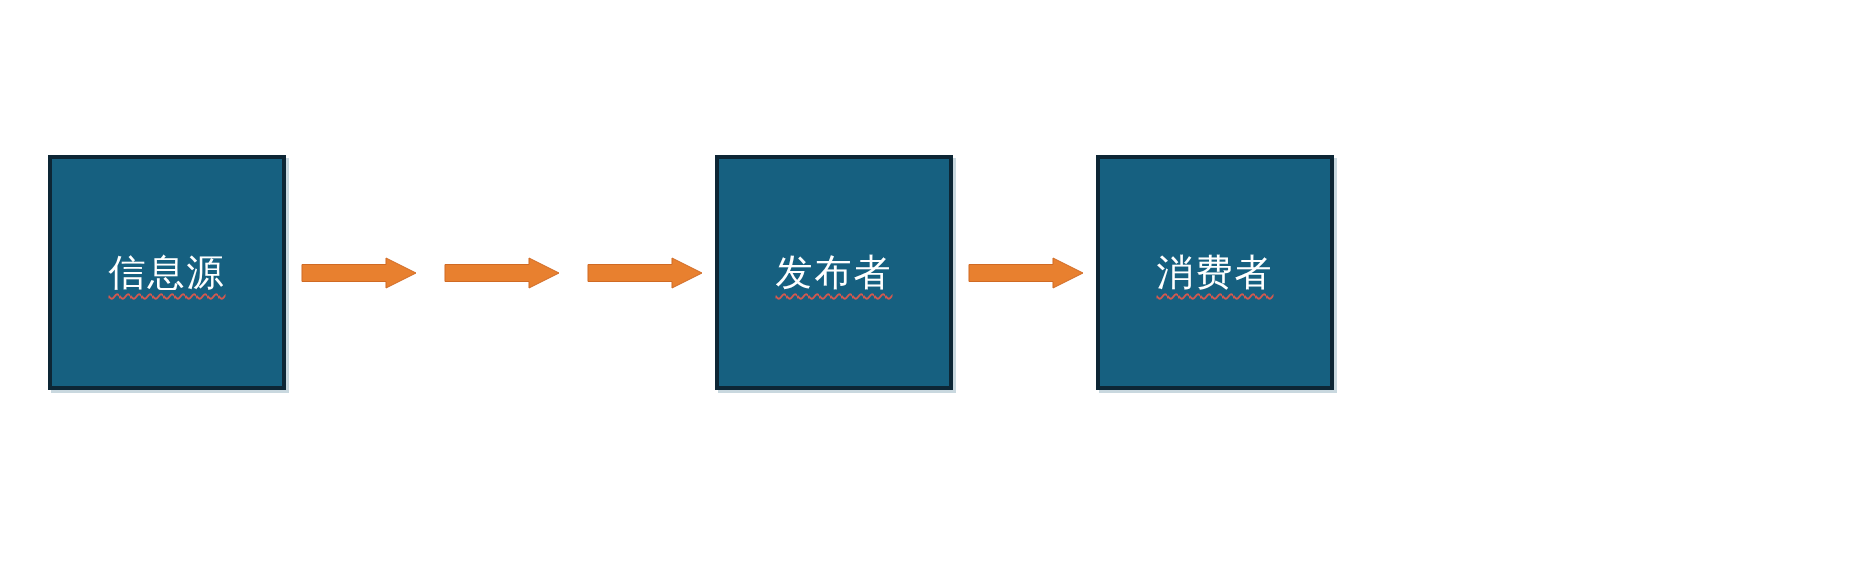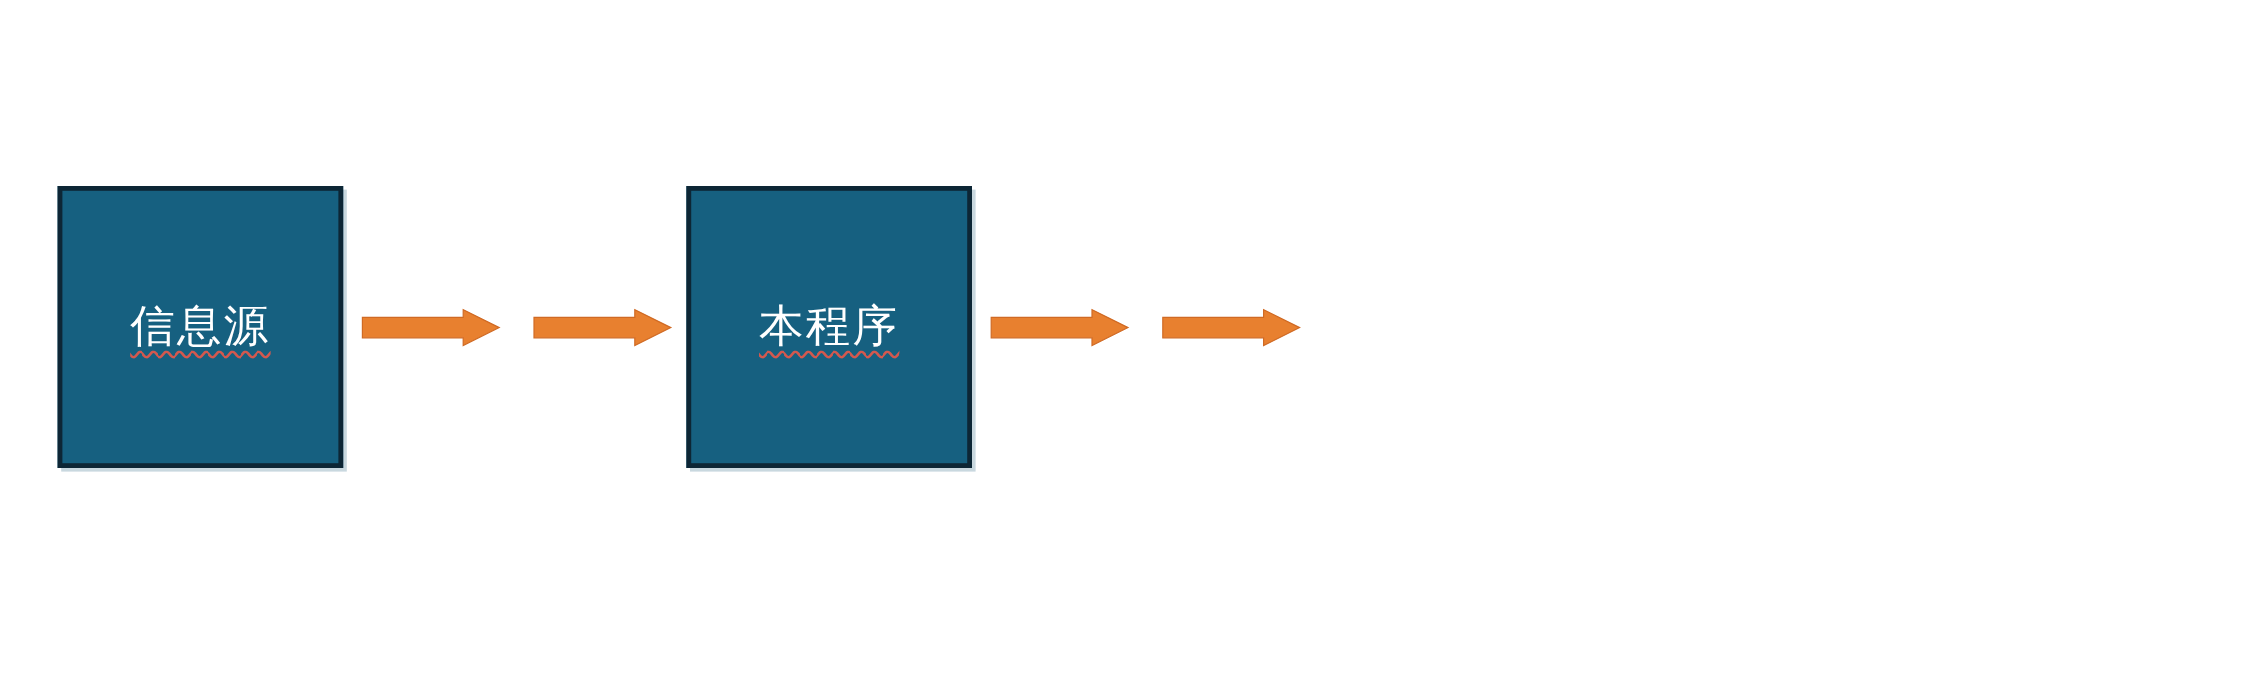--- a/index.html
+++ b/index.html
@@ -72,28 +72,31 @@
 
     <svg class="arrow" viewBox="0 0 143 40" xmlns="http://www.w3.org/2000/svg" aria-hidden="true">
       <polygon points="16,11.5 100,11.5 100,5 130,20 100,35 100,28.5 16,28.5"></polygon>
     </svg>
 
 
     <svg class="arrow" viewBox="0 0 143 40" xmlns="http://www.w3.org/2000/svg" aria-hidden="true">
       <polygon points="16,11.5 100,11.5 100,5 130,20 100,35 100,28.5 16,28.5"></polygon>
     </svg>
 
+
+    <svg class="arrow" viewBox="0 0 143 40" xmlns="http://www.w3.org/2000/svg" aria-hidden="true">
+      <polygon points="16,11.5 100,11.5 100,5 130,20 100,35 100,28.5 16,28.5"></polygon>
+    </svg>
+
     <div class="node">
-      <span class="node-label">本程序</span>
+      <span class="node-label">发布者</span>
     </div>
 
     <svg class="arrow" viewBox="0 0 143 40" xmlns="http://www.w3.org/2000/svg" aria-hidden="true">
       <polygon points="16,11.5 100,11.5 100,5 130,20 100,35 100,28.5 16,28.5"></polygon>
     </svg>
 
-
-    <svg class="arrow" viewBox="0 0 143 40" xmlns="http://www.w3.org/2000/svg" aria-hidden="true">
-      <polygon points="16,11.5 100,11.5 100,5 130,20 100,35 100,28.5 16,28.5"></polygon>
-    </svg>
-
+    <div class="node">
+      <span class="node-label">消费者</span>
+    </div>
 
   </div>
 </div>
 
 </body></html>

